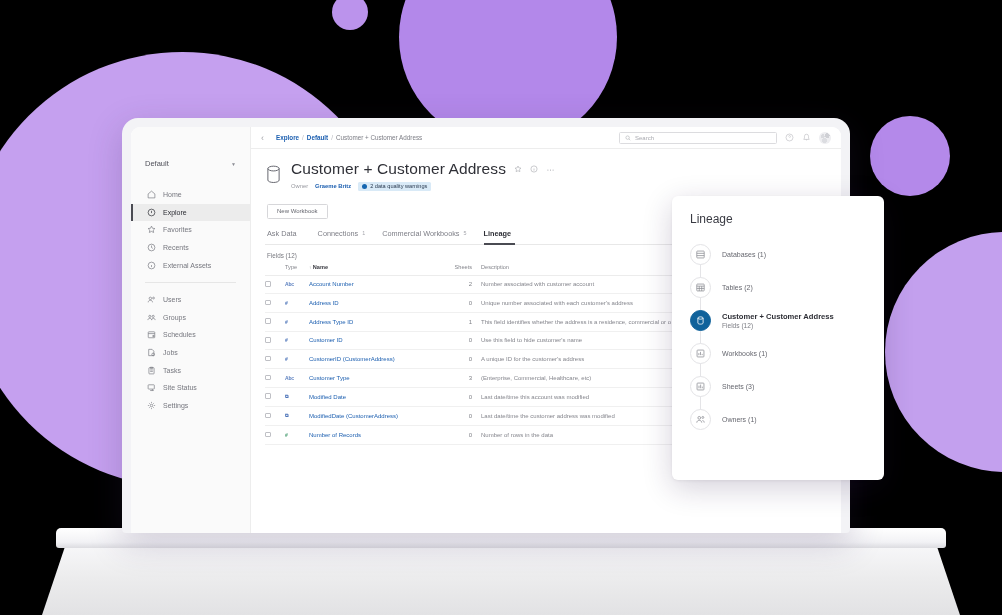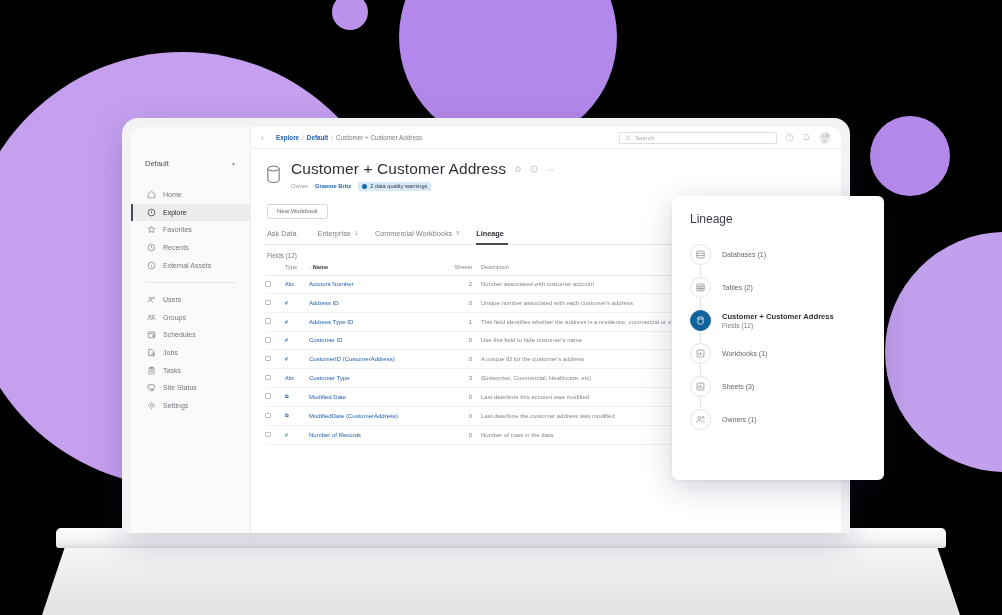--- a/index.html
+++ b/index.html
@@ -370,21 +370,21 @@
       </div>
 
       <div id="new-workbook">New Workbook</div>
 
       <div id="tabs">
         <div class="tab">
           <span>Ask Data</span>
           <span class="tab-count"></span>
         </div>
         <div class="tab">
-          <span>Enterprise</span>
+          <span>Connections</span>
           <span class="tab-count">1</span>
         </div>
         <div class="tab">
           <span>Commercial Workbooks</span>
           <span class="tab-count">5</span>
         </div>
         <div class="tab active">
           <span>Lineage</span>
           <span class="tab-count"></span>
         </div>

